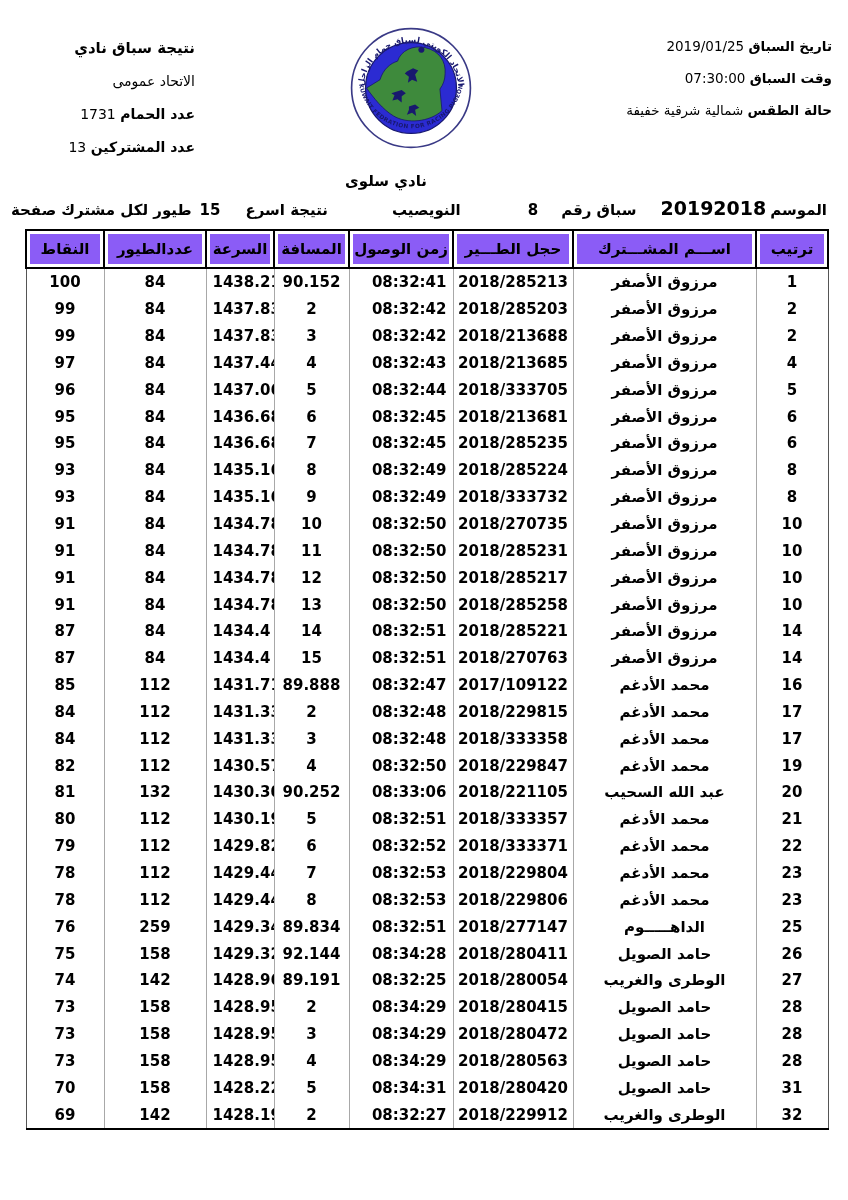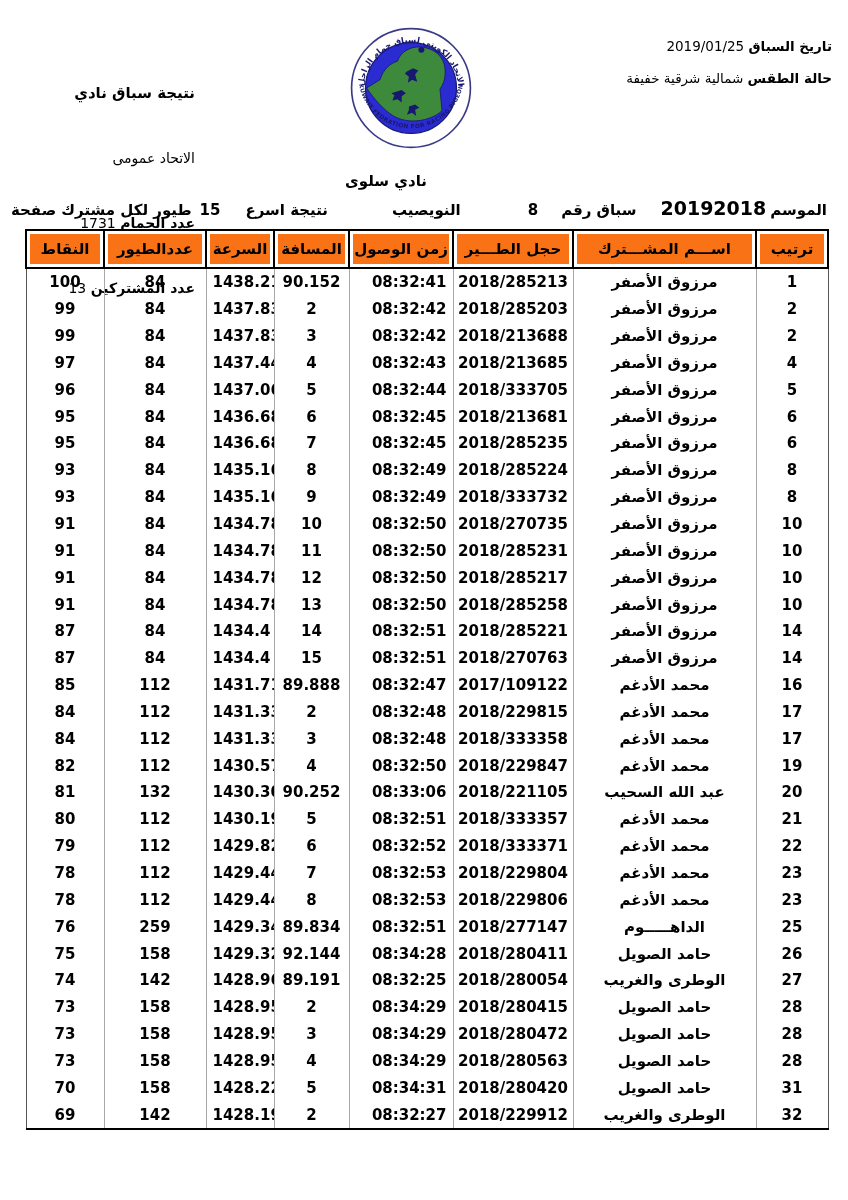--- a/index.html
+++ b/index.html
@@ -5,21 +5,21 @@
   html,body { margin:0; padding:0; background:#ffffff; }
   .page {
     position:relative; width:848px; height:1200px; background:#fff;
     font-family:"DejaVu Sans", sans-serif; color:#000; direction:rtl; overflow:hidden;
   }
   
   .meta-right { position:absolute; top:36px; right:16px; text-align:right; }
   .meta-right .line { margin-bottom:12px; font-size:13.5px; line-height:20px; white-space:nowrap; }
   .meta-right .lbl { font-weight:bold; }
   .meta-left { position:absolute; top:38px; right:653px; text-align:right; }
-  .meta-left .line { margin-bottom:13px; font-size:14px; line-height:20px; white-space:nowrap;margin-top:45px; }
+  .meta-left .line { margin-bottom:13px; font-size:14px; line-height:20px; white-space:nowrap; }
   .meta-left .title { font-weight:bold; font-size:15px; }
   .meta-left .lbl { font-weight:bold; }
   
   .logo { position:absolute; top:24px; left:349px; width:124px; height:128px; }
   
   .club-line { position:absolute; top:172px; left:0; width:772px; text-align:center;
                font-weight:bold; font-size:15px; }
   .race-line { position:absolute; top:197px; right:21px; left:28px; display:flex;
                direction:rtl; align-items:baseline; font-weight:bold; font-size:15px; white-space:nowrap; }
   .race-line .season-val { font-size:19px; margin-right:4px; }
@@ -27,21 +27,21 @@
   .race-line .race-no-val { margin-right:23px; }
   .race-line .location { margin-right:67px; }
   .race-line .result-lbl { margin-right:64px; }
   .race-line .result-count { margin-right:25px; }
   .race-line .result-suffix { margin-right:8px; }
   
   table.results { position:absolute; top:229px; left:25px; width:802px;
                   border-collapse:collapse; table-layout:fixed; direction:rtl;
                   border-bottom:2px solid #000; }
   table.results thead th { border:2px solid #000; padding:3px; background:#fff; height:30px; }
-  table.results thead .hcell { background:#f97316; height:100%; display:flex; align-items:center;
+  table.results thead .hcell { background:#8b5cf6; height:100%; display:flex; align-items:center;
                   justify-content:center; font-weight:bold; font-size:15px; white-space:nowrap; overflow:hidden; }
   table.results tbody td { height:26.85px; padding:0 3px; font-weight:bold; font-size:15px;
                   text-align:center; border-left:1px solid #a8a8a8; overflow:hidden; white-space:nowrap; }
   table.results tbody td:last-child { border-left:1px solid #555; }
   table.results tbody td:first-child { border-right:1px solid #555; }
   table.results tbody td.c1 { font-size:15px; }
   table.results tbody td.c3, table.results tbody td.c5 { text-align:right; padding-left:6px; padding-right:6px; direction:ltr; }
 </style>
 </head>
 <body>
@@ -82,20 +82,24 @@
       </text>
     </svg>
   </div>
 
   <div class="meta-right">
     <div class="line">
       <span class="lbl">تاريخ السباق</span>
       <span class="val">2019/01/25</span>
     </div>
     <div class="line">
+      <span class="lbl">وقت السباق</span>
+      <span class="val">07:30:00</span>
+    </div>
+    <div class="line">
       <span class="lbl">حالة الطقس</span>
       <span class="val">شمالية شرقية خفيفة</span>
     </div>
   </div>
 
   <div class="club-line">نادي سلوى</div>
 
   <div class="race-line">
     <span>الموسم</span>
     <span class="season-val">20192018</span>

